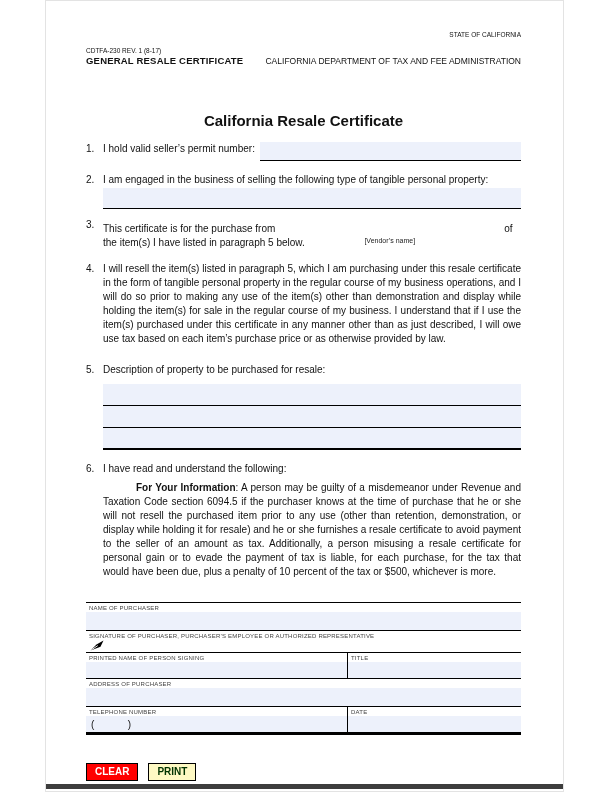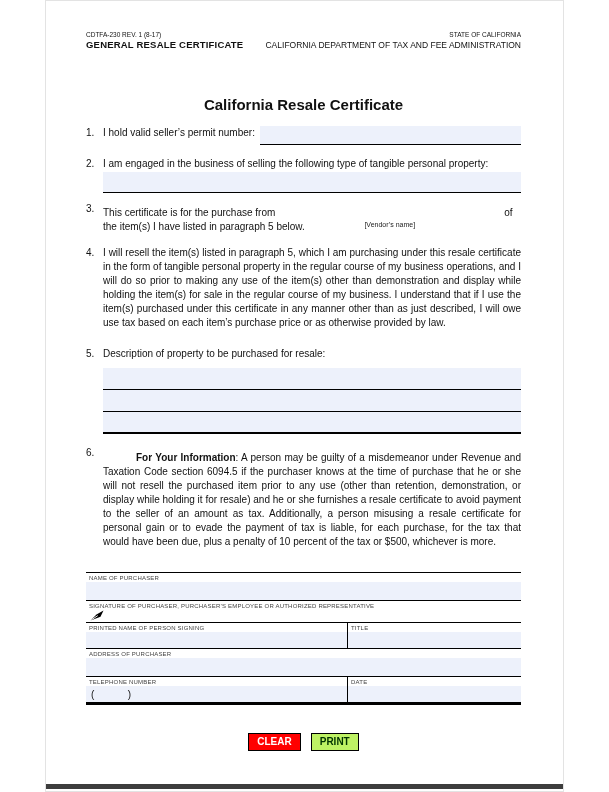--- a/index.html
+++ b/index.html
@@ -16,21 +16,21 @@
     padding: 30px 42px 0 40px;
     overflow: hidden;
   }
 
   
   .header { display: flex; justify-content: space-between; align-items: flex-end; }
   .form-number { font-size: 6.5px; line-height: 8px; }
   .form-name   { font-size: 9.5px; font-weight: bold; line-height: 12px; letter-spacing: .2px; }
   .header-right { text-align: right; }
   .state-name  { font-size: 6.5px; line-height: 8px; }
-  .dept-name   { font-size: 8.5px; line-height: 12px; }
+  .dept-name   { font-size: 8.5px; line-height: 12px; margin-top: 16px; }
 
   
   .title { margin-top: 46px; text-align: center; font-size: 15px; font-weight: bold; line-height: 15px; }
   .certify-heading { margin-top: 24px; font-size: 10px; font-weight: bold; line-height: 12px; }
 
   
   .item { display: flex; font-size: 10px; line-height: 14px; }
   .item .num { flex: none; width: 17px; }
   .item .body { flex: 1; min-width: 0; }
 
@@ -75,31 +75,31 @@
   .t-label { font-size: 6px; line-height: 8px; color: #444; padding: 1px 0 0 3px; letter-spacing: .2px; }
   .t-input { height: 18px; background: #edf1fb; font-size: 10px; line-height: 17px; padding-left: 5px; }
   .t-input.short { height: 16px; }
   .sig-area { height: 12px; padding-left: 4px; display: flex; align-items: center; }
   .split { display: flex; }
   .split .cell-left  { width: 60%; }
   .split .cell-right { width: 40%; border-left: 1px solid #000; }
   .phone { white-space: pre; }
 
   
-  .button-row { margin-top: 28px; display: flex; justify-content: center; gap: 10px; }
+  .button-row { margin-top: 28px; display: flex; justify-content: flex-start; gap: 10px; }
   .btn {
     font-family: "Liberation Sans", sans-serif;
     font-size: 10px; font-weight: bold;
     padding: 2px 8px 3px;
     border: 1px solid #000;
     cursor: pointer;
     border-radius: 0;
   }
   .btn-clear { background: #ff0000; color: #ffffff; }
-  .btn-print { background: #bef264; color: #003300; }
+  .btn-print { background: #fef9c3; color: #003300; }
 
   
   .page-bottom-edge {
     position: absolute; left: 0; right: 0; bottom: 2px; height: 5px;
     background: #3d3d3d;
   }
 </style>
 </head>
 <body>
 
@@ -154,20 +154,21 @@
         <div class="field"></div>
         <div class="field"></div>
         <div class="field"></div>
       </div>
     </div>
   </div>
 
   <div class="item item-6">
     <span class="num">6.</span>
     <div class="body">
+      <div>I have read and understand the following:</div>
       <div class="info-para">
         <span class="info-heading">For Your Information</span><span>:  A person may be guilty of a misdemeanor under Revenue and Taxation Code section 6094.5 if the purchaser knows at the time of purchase that he or she will not resell the purchased item prior to any use (other than retention, demonstration, or display while holding it for resale) and he or she furnishes a resale certificate to avoid payment to the seller of an amount as tax.  Additionally, a person misusing a resale certificate for personal gain or to evade the payment of tax is liable, for each purchase, for the tax that would have been due, plus a penalty of 10 percent of the tax or $500, whichever is more.</span>
       </div>
     </div>
   </div>
 
   <div class="sig-table">
 
     <div class="sig-row">
       <div class="t-label">NAME OF PURCHASER</div>

